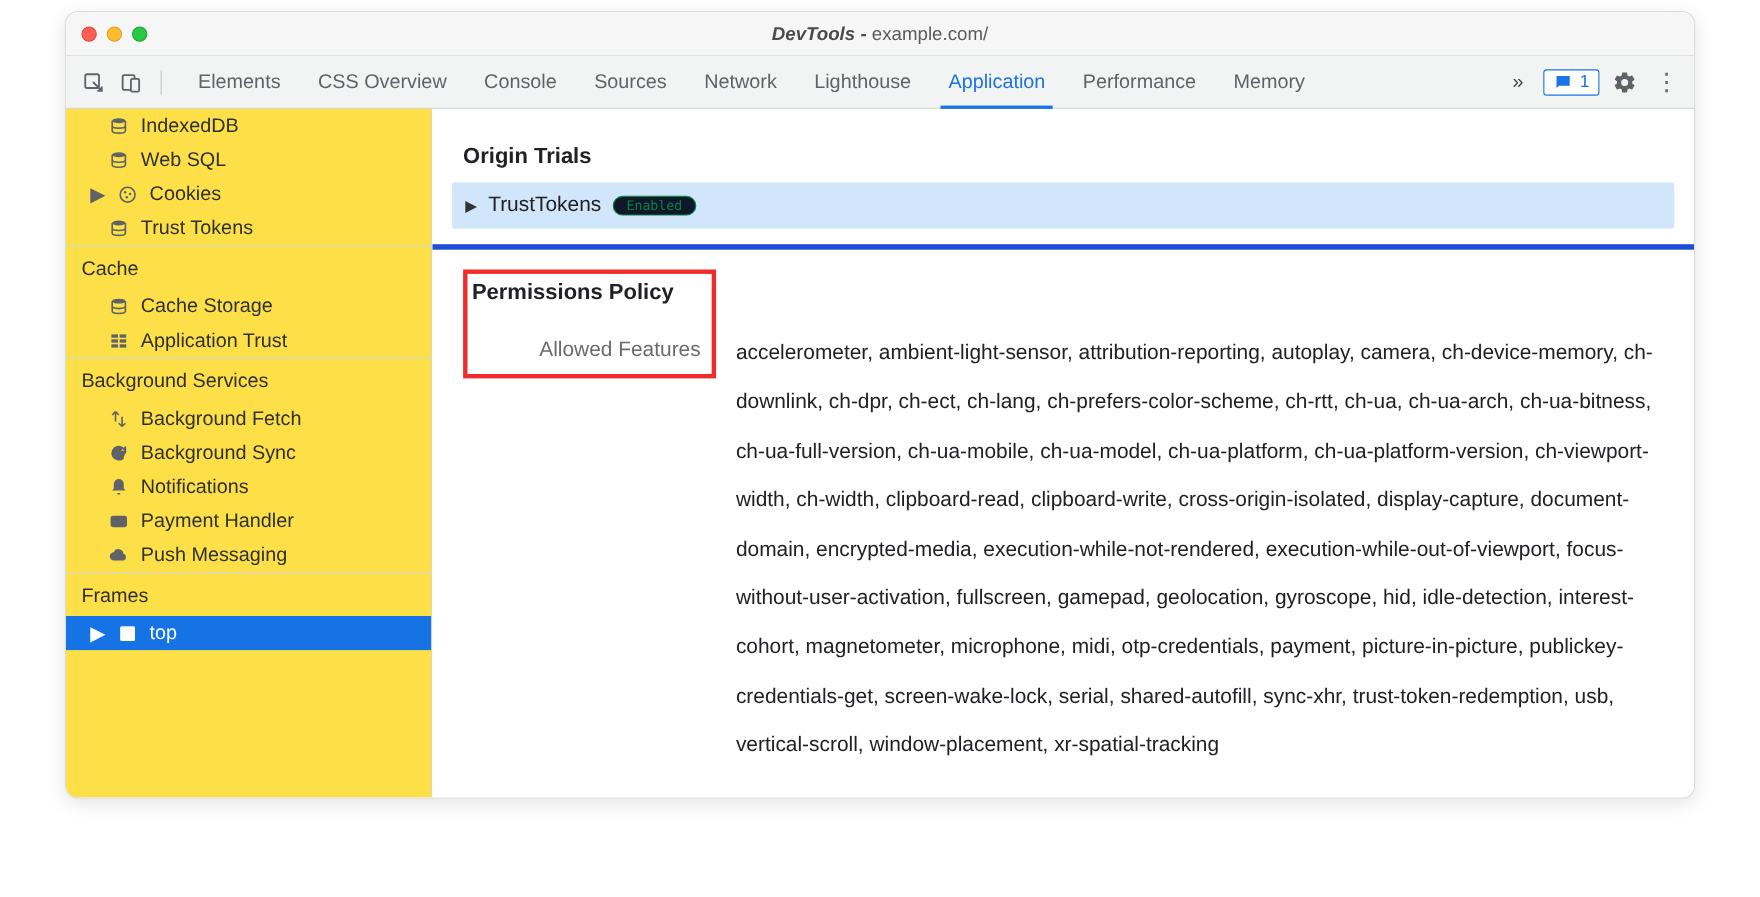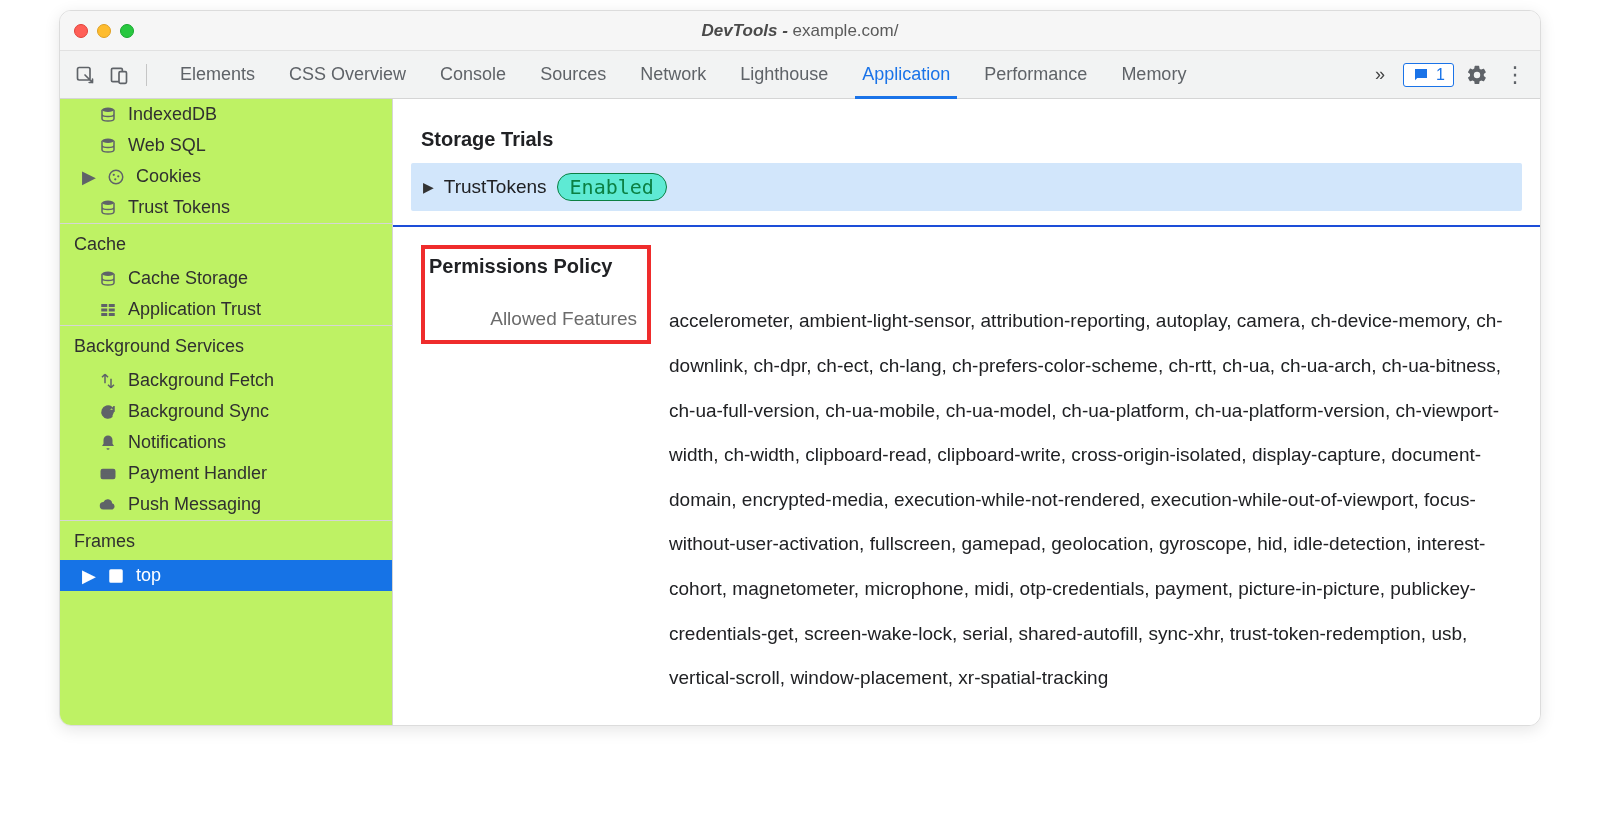--- a/index.html
+++ b/index.html
@@ -68,21 +68,21 @@
     color:#1a73e8; font-size:16px; cursor:pointer;
     background:#fff;
   }
   .issues-badge svg { width:18px; height:18px; fill:#1a73e8; }
   .gear, .kebab { color:#5f6368; cursor:pointer; display:flex; align-items:center; }
   .gear svg { width:22px; height:22px; }
   .kebab { font-size:22px; padding:0 4px; }
   
   .panels { display:flex; height:626px; }
   .sidebar {
-    width:333px; border-right:1px solid #d5d5d5; background:#bef264;
+    width:333px; border-right:1px solid #d5d5d5; background:#fde047;
     overflow-y:auto; font-size:18px; color:#303030;
   }
   .sb-group-header {
     padding:10px 14px 8px 14px; font-size:18px; color:#303030;
     border-top:1px solid #d5d5d5;
   }
   .sb-group-header:first-child { border-top:none; }
   .sb-item {
     display:flex; align-items:center; gap:10px;
     padding:5px 10px 5px 38px; cursor:pointer; height:31px;
@@ -107,23 +107,23 @@
     border-radius:2px;
     padding:10px 12px;
     font-size:19px;
   }
   .origin-trial-row .disclosure { color:#333; font-size:14px; }
   .pill {
     display:inline-flex; align-items:center; justify-content:center;
     border:1.5px solid #0b8043; color:#0b8043;
     border-radius:14px; padding:1px 12px;
     font-family: ui-monospace, SFMono-Regular, Menlo, Consolas, monospace;
-    font-size:20px; background:#5eead4;
-  }
-  .perm-section { border-top:2px solid #1d4ed8; padding:18px 28px 24px 28px; }
+    font-size:12px; background:#0f172a;
+  }
+  .perm-section { border-top:5px solid #1d4ed8; padding:18px 28px 24px 28px; }
   .perm-row { display:flex; align-items:flex-start; gap:18px; }
   .perm-key-wrap {
     border:4px solid #ef2c2c;
     padding:6px 10px 10px 4px;
     display:inline-block;
     min-width:230px;
   }
   .perm-heading { font-size:20px; font-weight:700; color:#202124; }
   .perm-subkey { text-align:right; margin-top:30px; color:#6b6b6b; font-size:19px; }
   .perm-values {
@@ -313,21 +313,21 @@
                 <path d="M4 8h16"></path>
               </svg>
             </span>
           <span>top</span>
         </div>
       </div>
     </div>
 
     <div class="main">
       <div class="spacer-top"></div>
-      <div class="section-title">Storage Trials</div>
+      <div class="section-title">Origin Trials</div>
       <div class="origin-trial-row">
         <span class="disclosure">▶</span>
         <span>TrustTokens</span>
         <span class="pill">Enabled</span>
       </div>
 
       <div class="perm-section">
         <div class="perm-row">
           <div class="perm-key-wrap">
             <div class="perm-heading">Permissions Policy</div>

